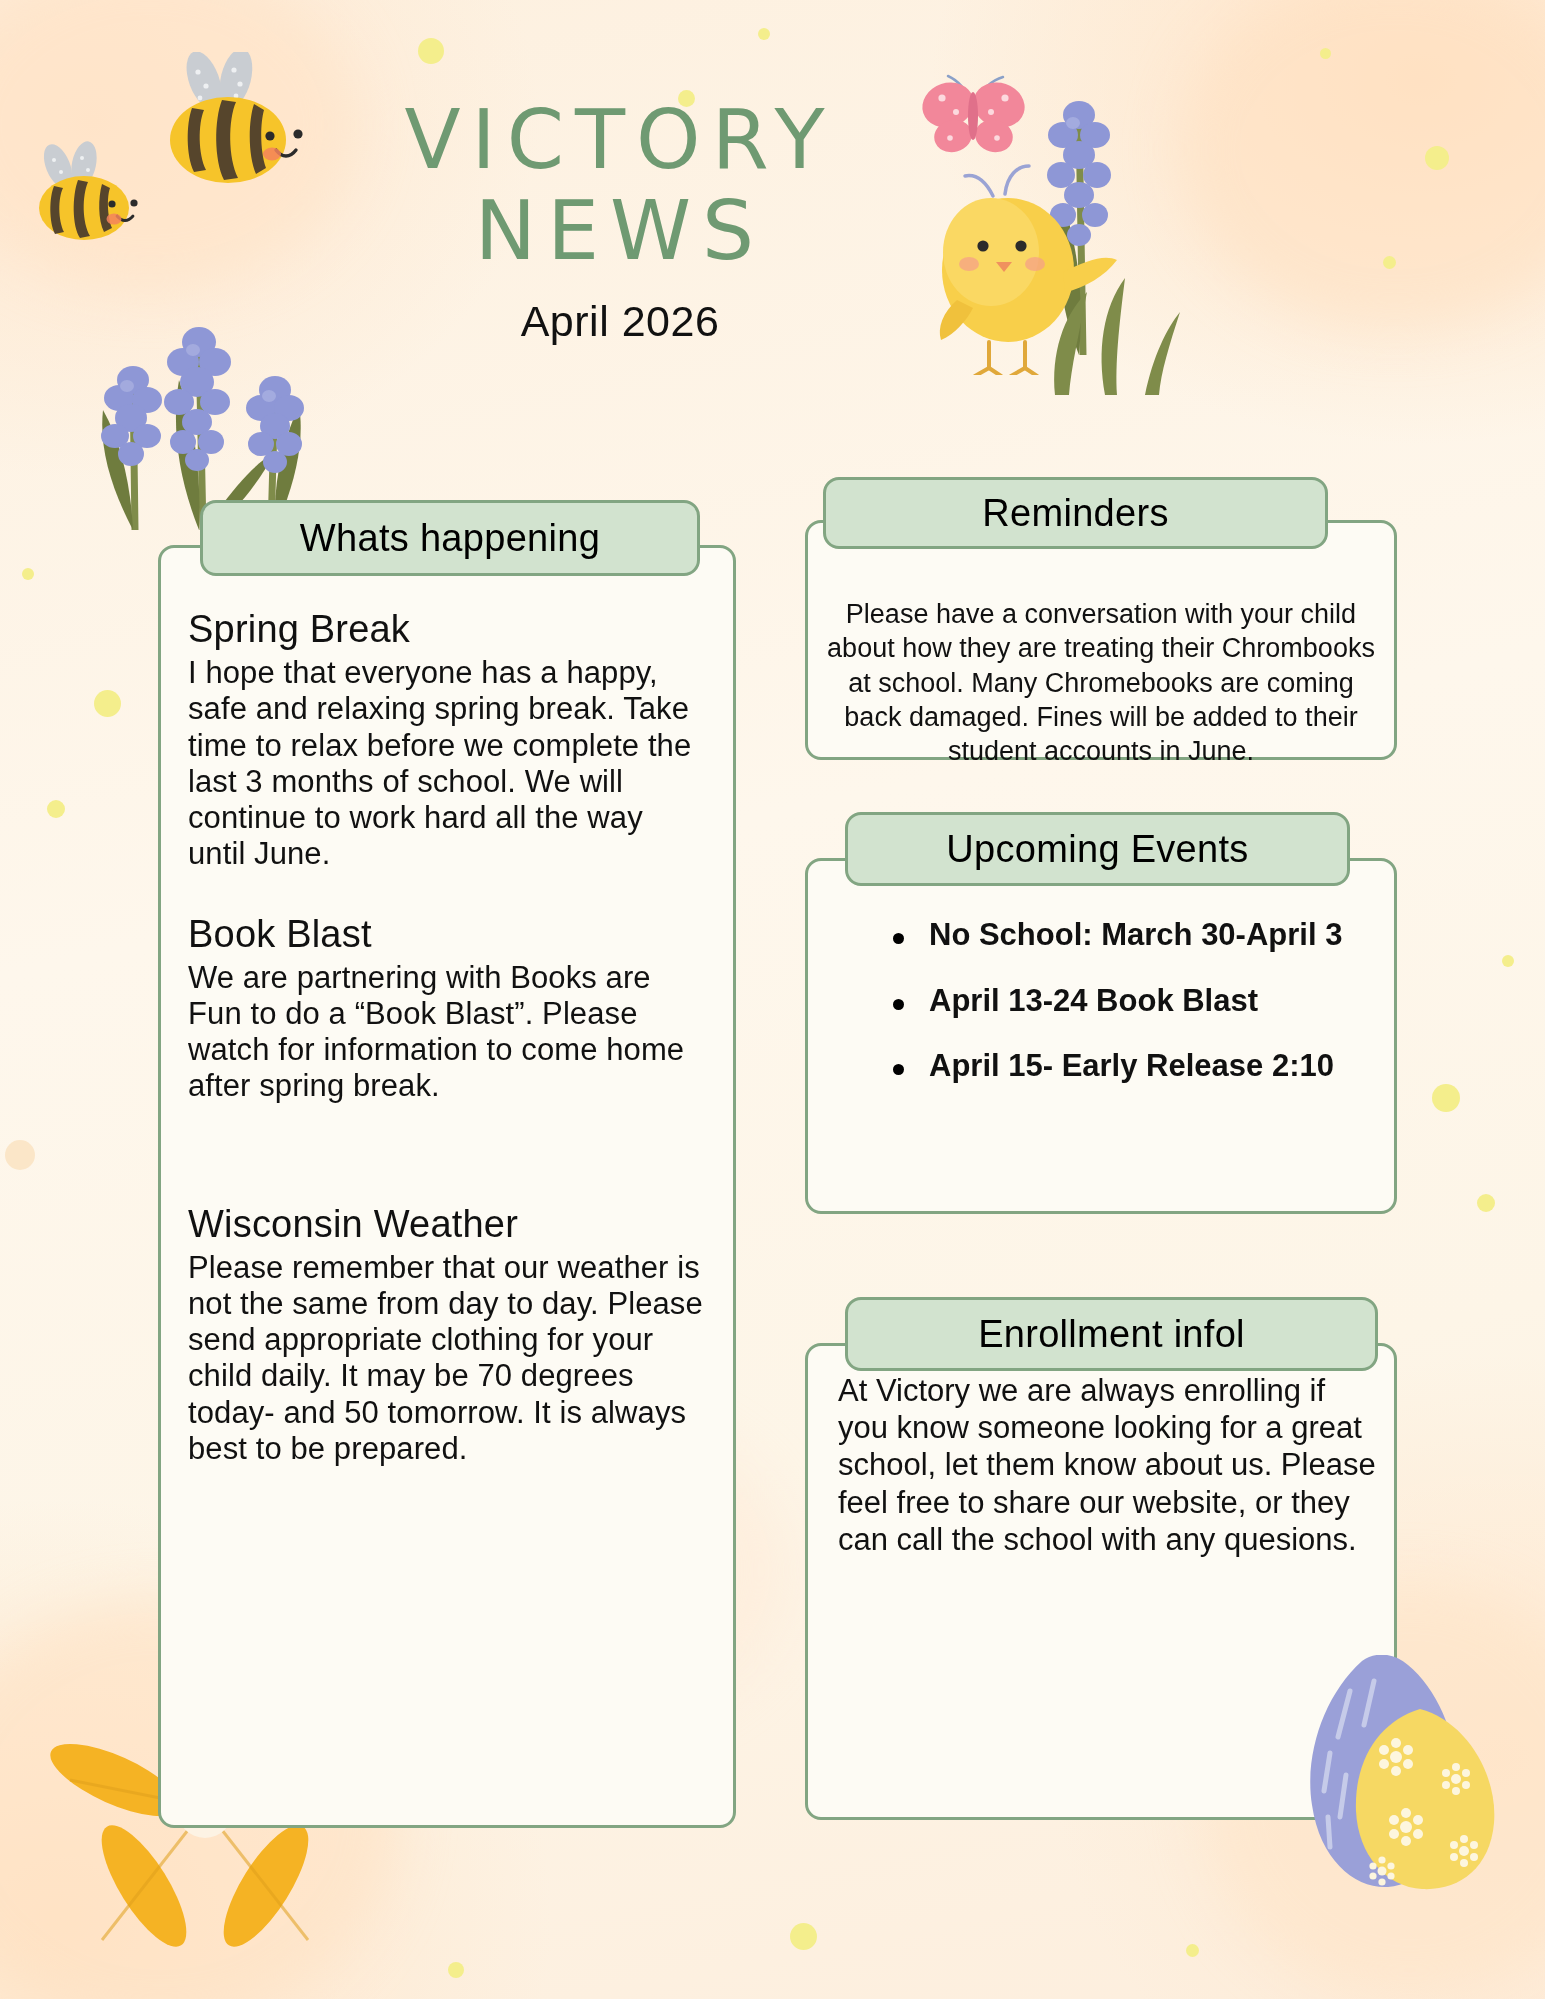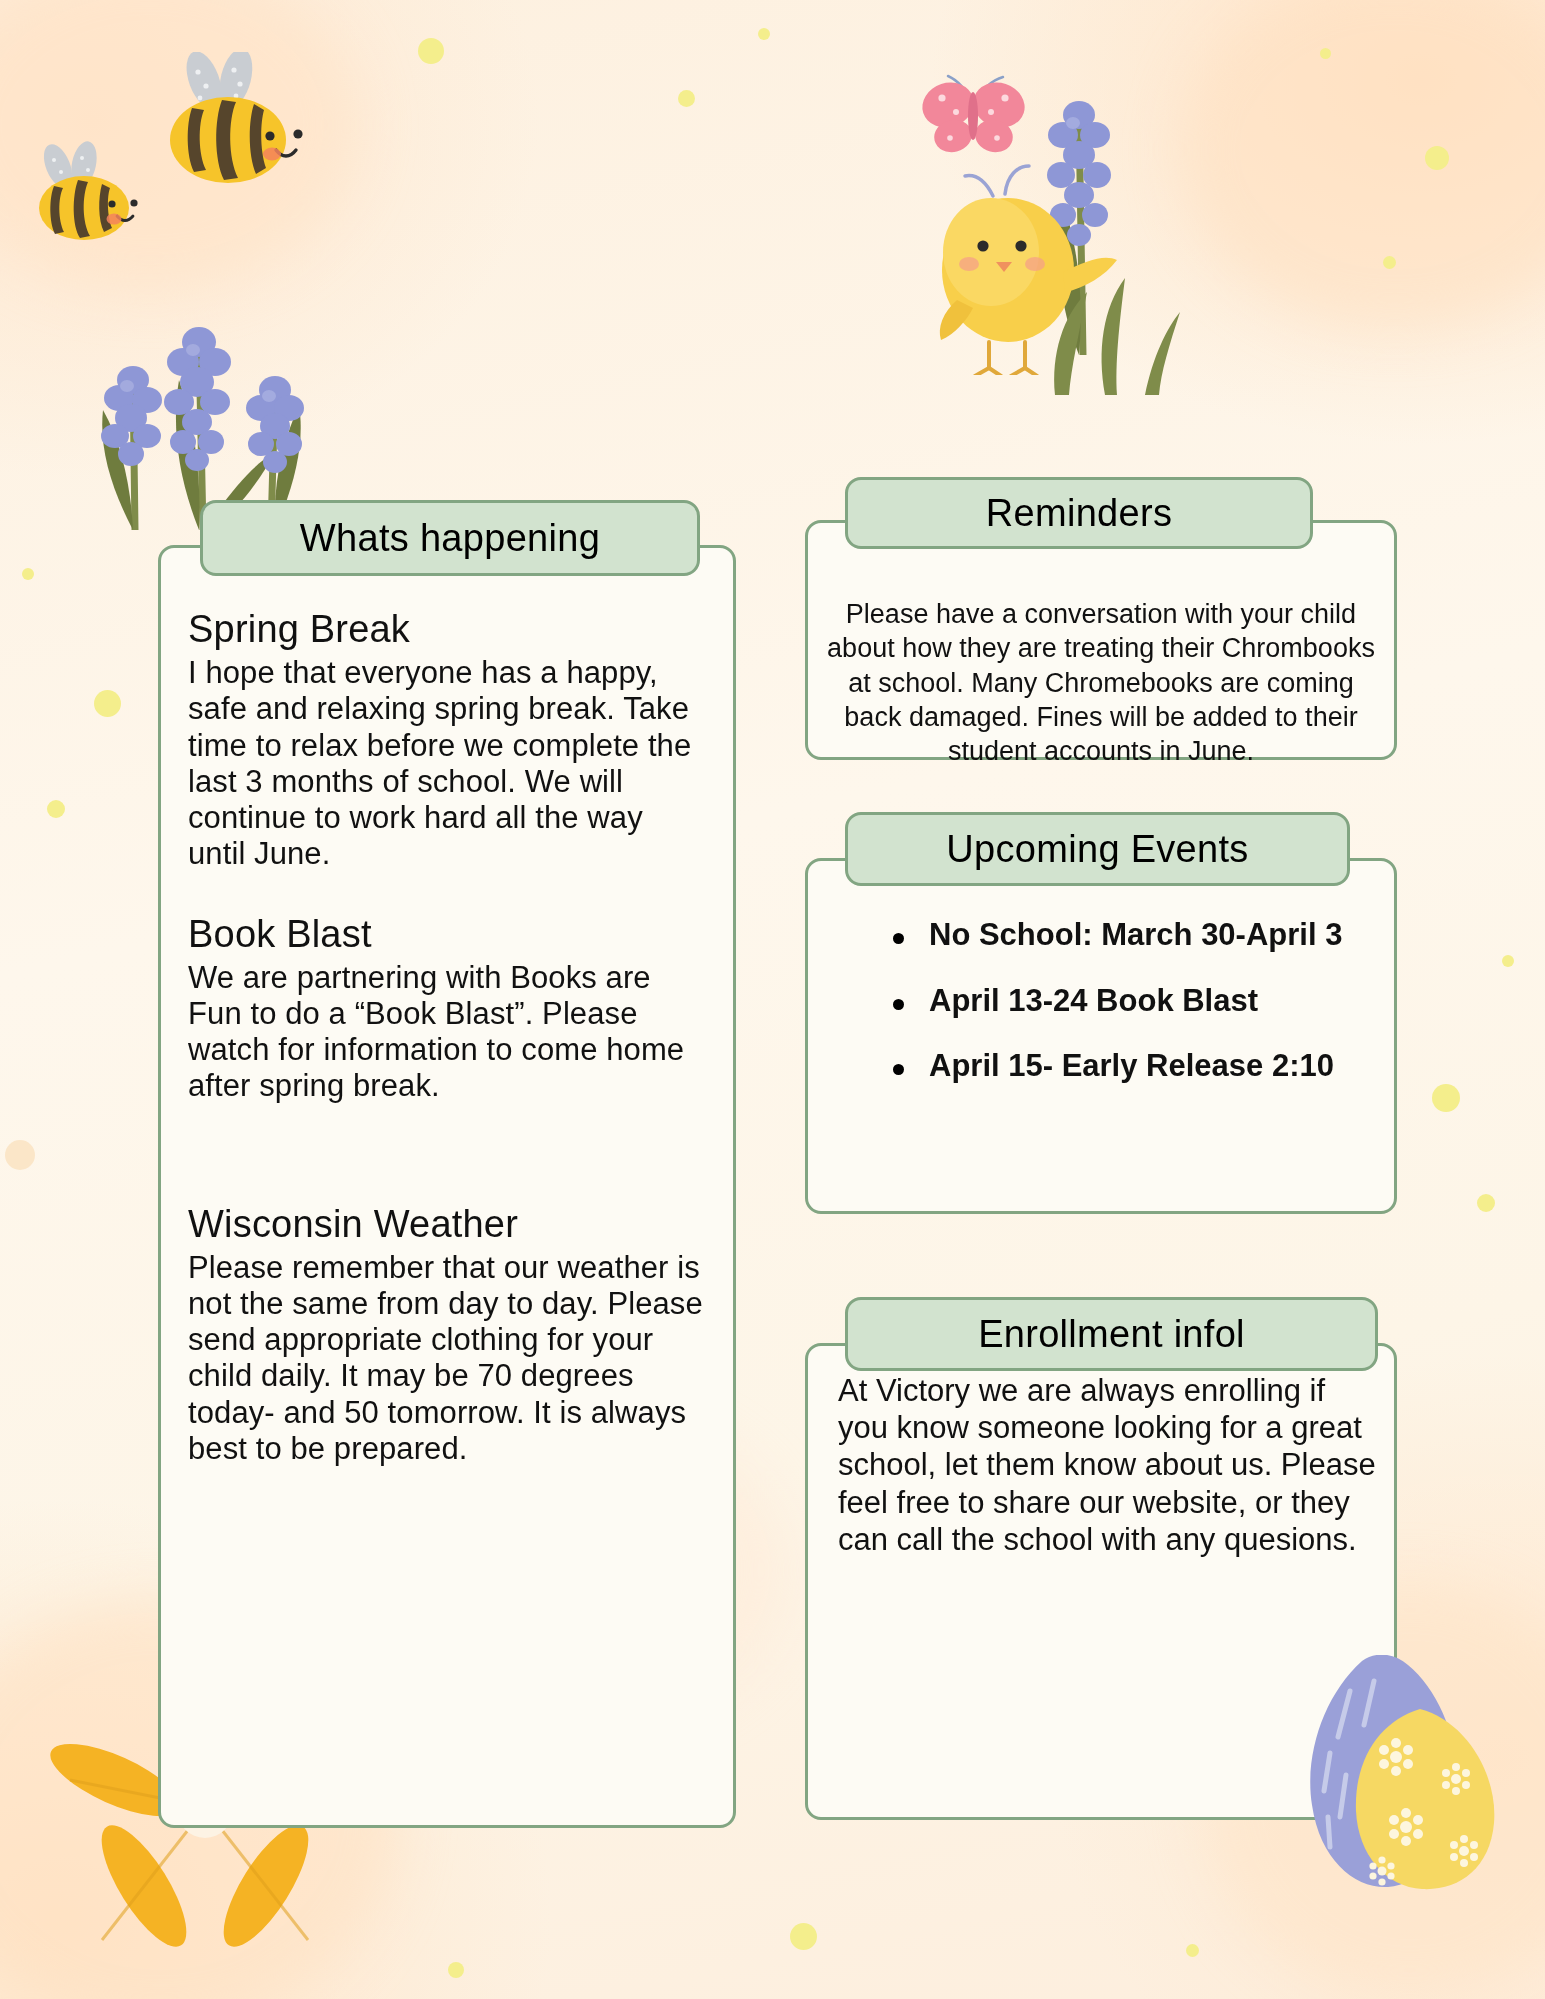--- a/index.html
+++ b/index.html
@@ -113,21 +113,21 @@
     font-size: 31px;
     color: #111;
     line-height: 1.17;
     margin: 0 0 40px 0;
     letter-spacing: 0.1px;
   }
   .sec-body.last { margin-bottom: 0; }
   .gap-big { height: 58px; }
 
   
-  #rem-header { left: 845px; top: 477px; width: 468px; height: 72px; }
+  #rem-header { left: 823px; top: 477px; width: 505px; height: 72px; }
   #rem-body   { left: 805px; top: 520px; width: 592px; height: 240px; }
   #rem-text {
     position: absolute;
     left: 825px;
     top: 569px;
     width: 552px;
     text-align: center;
     font-size: 27px;
     line-height: 1.27;
     color: #111;
@@ -471,20 +471,25 @@
           <circle cx="0" cy="-11" r="3.6"></circle>
           <circle cx="9" cy="-5" r="3.6"></circle>
         <circle cx="9" cy="5" r="3.6"></circle>
           <circle cx="0" cy="11" r="3.6"></circle>
           <circle cx="-9" cy="5" r="3.6"></circle>
         <circle cx="-9" cy="-5" r="3.6"></circle>
       </g>
     </g>
   </svg>
 
+  <div id="title-block">
+    <div id="title-line1">VICTORY</div>
+    <div id="title-line2">NEWS</div>
+    <div id="subtitle">April 2026</div>
+  </div>
 
   <div class="card-body" id="wh-body"></div>
   <div class="card-header" id="wh-header">
     <span>Whats happening</span>
   </div>
   <div id="wh-content">
     <h2 class="sec-title">Spring Break</h2>
     <p class="sec-body">I hope that everyone has a happy, safe and relaxing spring break. Take time to relax before we complete the last 3 months of school. We will continue to work hard all the way until June.</p>
 
     <h2 class="sec-title">Book Blast</h2>

